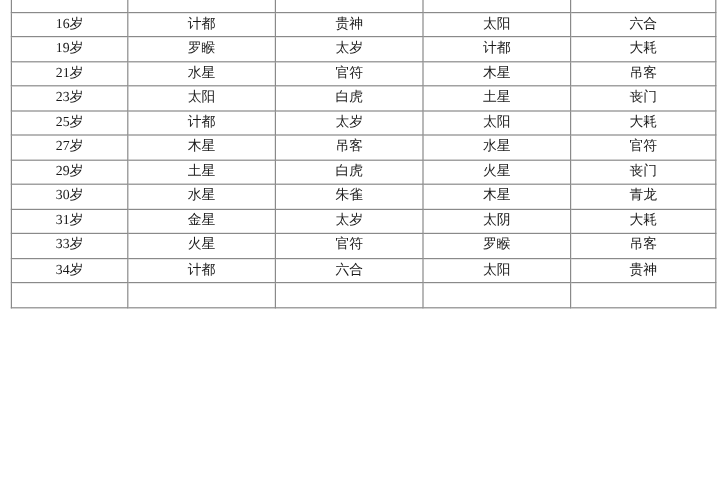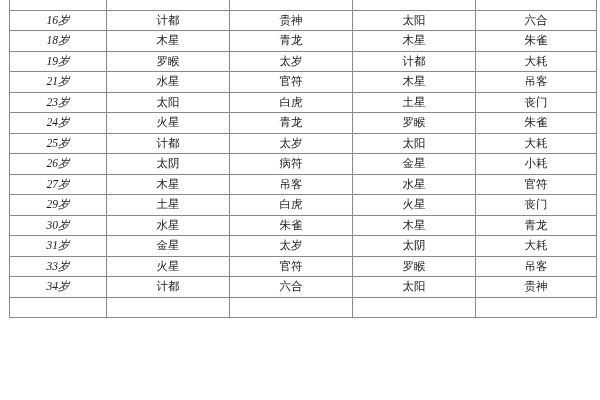--- a/index.html
+++ b/index.html
@@ -32,21 +32,21 @@
     height: 19.5px;
     text-align: center;
     vertical-align: middle;
     font-size: 11.5px;
     color: #1a1a1a;
     padding: 0;
     line-height: 19.5px;
     white-space: nowrap;
     overflow: hidden;
   }
-  table.age-table td.col-age { width: 96px; font-style: italic; }
+  table.age-table td.col-age { width: 96px; }
   table.age-table td.col-c1  { width: 122px; }
   table.age-table td.col-c2  { width: 122px; }
   table.age-table td.col-c3  { width: 122px; }
   table.age-table td.col-c4  { width: 120px; }
   .cell-text {
     display: inline-block;
   }
 </style>
 </head>
 <body>
@@ -62,27 +62,20 @@
           <td class="col-c4"><span class="cell-text"></span></td>
         </tr>
         <tr>
           <td class="col-age"><span class="cell-text">16岁</span></td>
           <td class="col-c1"><span class="cell-text">计都</span></td>
           <td class="col-c2"><span class="cell-text">贵神</span></td>
           <td class="col-c3"><span class="cell-text">太阳</span></td>
           <td class="col-c4"><span class="cell-text">六合</span></td>
         </tr>
         <tr>
-          <td class="col-age"><span class="cell-text">18岁</span></td>
-          <td class="col-c1"><span class="cell-text">木星</span></td>
-          <td class="col-c2"><span class="cell-text">青龙</span></td>
-          <td class="col-c3"><span class="cell-text">木星</span></td>
-          <td class="col-c4"><span class="cell-text">朱雀</span></td>
-        </tr>
-        <tr>
           <td class="col-age"><span class="cell-text">19岁</span></td>
           <td class="col-c1"><span class="cell-text">罗睺</span></td>
           <td class="col-c2"><span class="cell-text">太岁</span></td>
           <td class="col-c3"><span class="cell-text">计都</span></td>
           <td class="col-c4"><span class="cell-text">大耗</span></td>
         </tr>
         <tr>
           <td class="col-age"><span class="cell-text">21岁</span></td>
           <td class="col-c1"><span class="cell-text">水星</span></td>
           <td class="col-c2"><span class="cell-text">官符</span></td>
@@ -90,39 +83,25 @@
           <td class="col-c4"><span class="cell-text">吊客</span></td>
         </tr>
         <tr>
           <td class="col-age"><span class="cell-text">23岁</span></td>
           <td class="col-c1"><span class="cell-text">太阳</span></td>
           <td class="col-c2"><span class="cell-text">白虎</span></td>
           <td class="col-c3"><span class="cell-text">土星</span></td>
           <td class="col-c4"><span class="cell-text">丧门</span></td>
         </tr>
         <tr>
-          <td class="col-age"><span class="cell-text">24岁</span></td>
-          <td class="col-c1"><span class="cell-text">火星</span></td>
-          <td class="col-c2"><span class="cell-text">青龙</span></td>
-          <td class="col-c3"><span class="cell-text">罗睺</span></td>
-          <td class="col-c4"><span class="cell-text">朱雀</span></td>
-        </tr>
-        <tr>
           <td class="col-age"><span class="cell-text">25岁</span></td>
           <td class="col-c1"><span class="cell-text">计都</span></td>
           <td class="col-c2"><span class="cell-text">太岁</span></td>
           <td class="col-c3"><span class="cell-text">太阳</span></td>
           <td class="col-c4"><span class="cell-text">大耗</span></td>
-        </tr>
-        <tr>
-          <td class="col-age"><span class="cell-text">26岁</span></td>
-          <td class="col-c1"><span class="cell-text">太阴</span></td>
-          <td class="col-c2"><span class="cell-text">病符</span></td>
-          <td class="col-c3"><span class="cell-text">金星</span></td>
-          <td class="col-c4"><span class="cell-text">小耗</span></td>
         </tr>
         <tr>
           <td class="col-age"><span class="cell-text">27岁</span></td>
           <td class="col-c1"><span class="cell-text">木星</span></td>
           <td class="col-c2"><span class="cell-text">吊客</span></td>
           <td class="col-c3"><span class="cell-text">水星</span></td>
           <td class="col-c4"><span class="cell-text">官符</span></td>
         </tr>
         <tr>
           <td class="col-age"><span class="cell-text">29岁</span></td>

